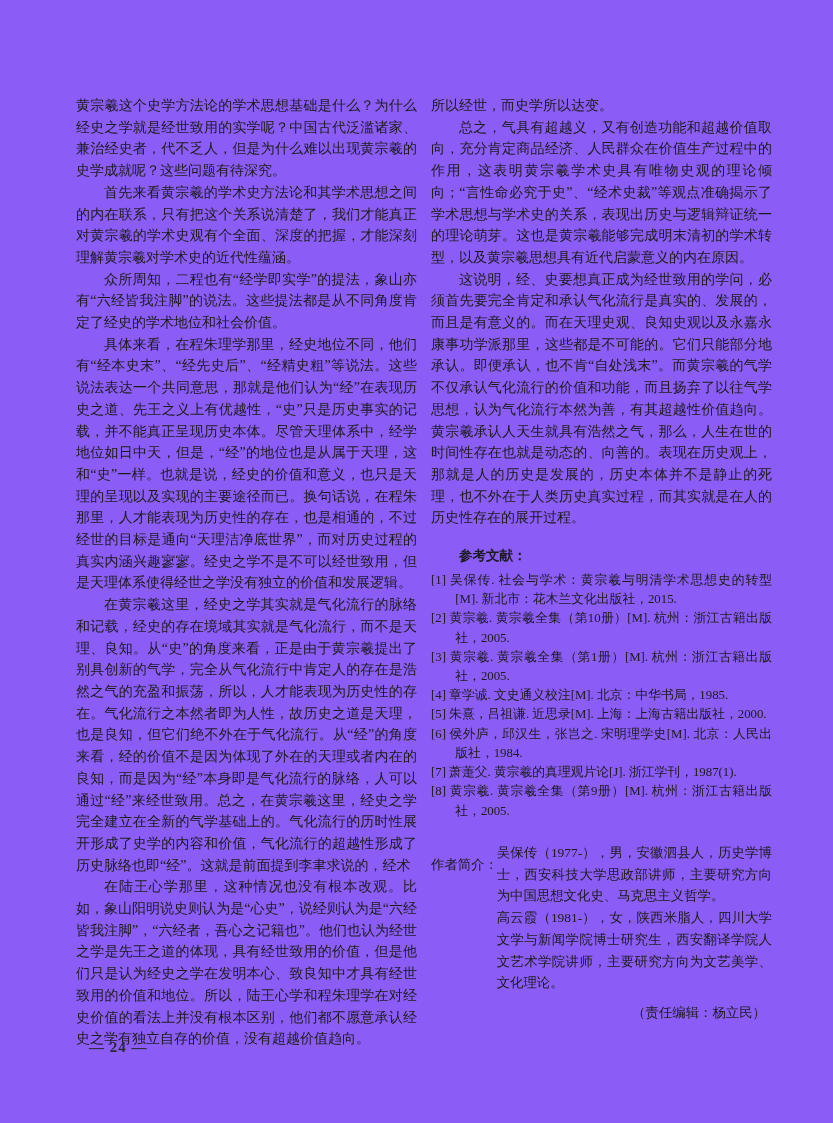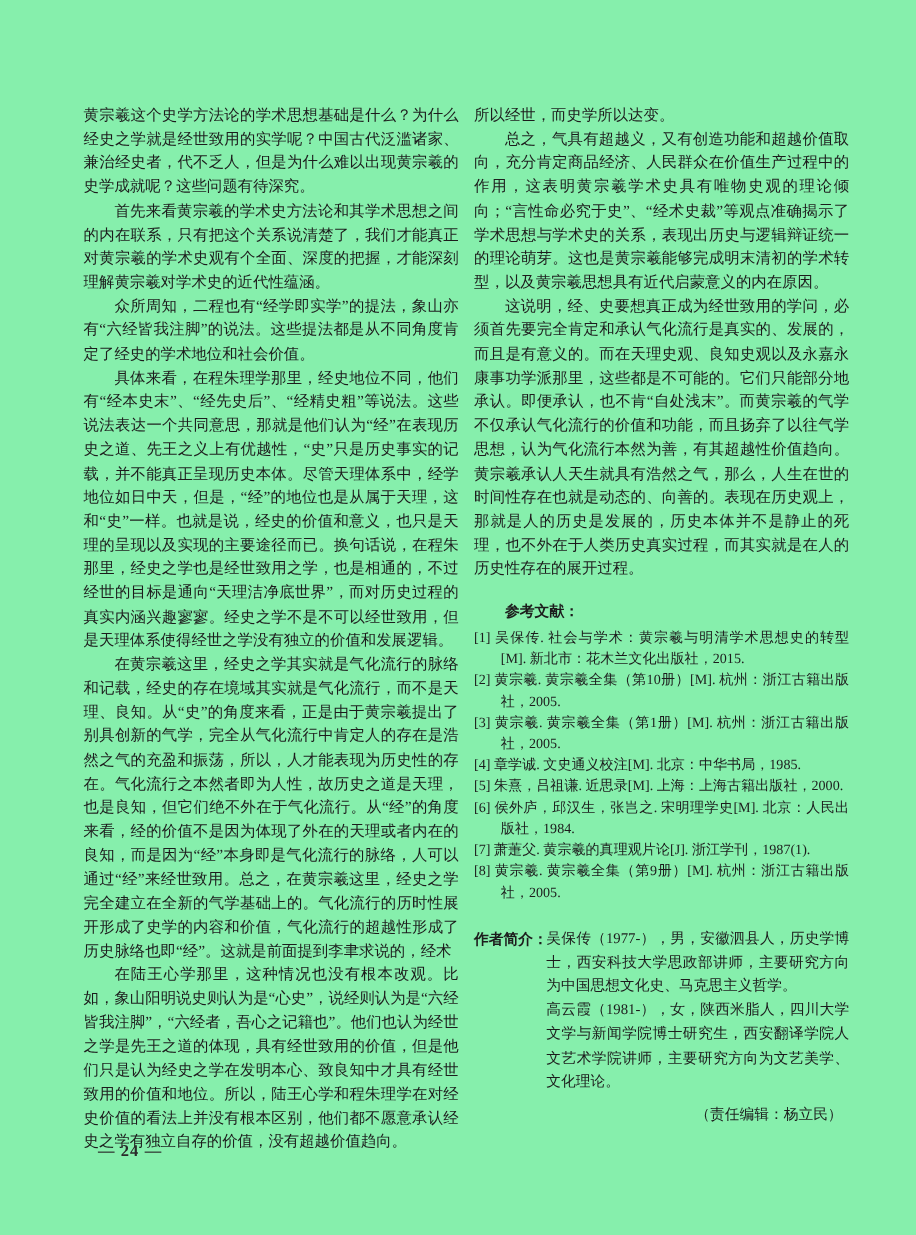--- a/index.html
+++ b/index.html
@@ -1,20 +1,20 @@
 <!DOCTYPE html>
 <html><head>
 <meta charset="utf-8">
 <style>
   html,body{margin:0;padding:0;background:#e8e8e8;}
   .page{
     position:relative;
     width:833px;height:1123px;
     margin:0 auto;
-    background:#86efac;
+    background:#8b5cf6;
     color:#1c1c1c;
     font-family:"Liberation Serif","DejaVu Serif",serif;
     overflow:hidden;
   }
   .col{position:absolute;top:95px;width:341px;}
   .col-left{left:76px;}
   .col-right{left:431px;}
   p.body{
     margin:0;
     font-size:14px;
@@ -41,23 +41,23 @@
   }
   .bio-block{
     position:relative;
     margin-top:21px;
     padding-left:4.9em;
     font-size:13.4px;
     line-height:21.8px;
   }
   .bio-label{
     position:absolute;
-    left:0;top:1px;
+    left:0;top:12px;
     font-family:"Liberation Sans","DejaVu Sans",sans-serif;
-    font-weight:bold;
+    font-weight:normal;
     font-size:13.4px;
     line-height:21.8px;
     white-space:nowrap;
   }
   .bio-entry{
     margin:0;
     text-align:justify;
   }
   .editor-note{
     margin:8px 6px 5px 0;
@@ -76,21 +76,21 @@
 </style>
 </head>
 <body>
 
 <div class="page">
 
   <div class="col col-left">
     <p class="body">黄宗羲这个史学方法论的学术思想基础是什么？为什么经史之学就是经世致用的实学呢？中国古代泛滥诸家、兼治经史者，代不乏人，但是为什么难以出现黄宗羲的史学成就呢？这些问题有待深究。</p>
     <p class="body ind">首先来看黄宗羲的学术史方法论和其学术思想之间的内在联系，只有把这个关系说清楚了，我们才能真正对黄宗羲的学术史观有个全面、深度的把握，才能深刻理解黄宗羲对学术史的近代性蕴涵。</p>
     <p class="body ind">众所周知，二程也有“经学即实学”的提法，象山亦有“六经皆我注脚”的说法。这些提法都是从不同角度肯定了经史的学术地位和社会价值。</p>
-    <p class="body ind">具体来看，在程朱理学那里，经史地位不同，他们有“经本史末”、“经先史后”、“经精史粗”等说法。这些说法表达一个共同意思，那就是他们认为“经”在表现历史之道、先王之义上有优越性，“史”只是历史事实的记载，并不能真正呈现历史本体。尽管天理体系中，经学地位如日中天，但是，“经”的地位也是从属于天理，这和“史”一样。也就是说，经史的价值和意义，也只是天理的呈现以及实现的主要途径而已。换句话说，在程朱那里，经史之学也是经世致用之学，也是相通的，不过经世的目标是通向“天理洁净底世界”，而对历史过程的真实内涵兴趣寥寥。经史之学不是不可以经世致用，但是天理体系使得经世之学没有独立的价值和发展逻辑。</p>
+    <p class="body ind">具体来看，在程朱理学那里，经史地位不同，他们有“经本史末”、“经先史后”、“经精史粗”等说法。这些说法表达一个共同意思，那就是他们认为“经”在表现历史之道、先王之义上有优越性，“史”只是历史事实的记载，并不能真正呈现历史本体。尽管天理体系中，经学地位如日中天，但是，“经”的地位也是从属于天理，这和“史”一样。也就是说，经史的价值和意义，也只是天理的呈现以及实现的主要途径而已。换句话说，在程朱那里，人才能表现为历史性的存在，也是相通的，不过经世的目标是通向“天理洁净底世界”，而对历史过程的真实内涵兴趣寥寥。经史之学不是不可以经世致用，但是天理体系使得经世之学没有独立的价值和发展逻辑。</p>
     <p class="body ind">在黄宗羲这里，经史之学其实就是气化流行的脉络和记载，经史的存在境域其实就是气化流行，而不是天理、良知。从“史”的角度来看，正是由于黄宗羲提出了别具创新的气学，完全从气化流行中肯定人的存在是浩然之气的充盈和振荡，所以，人才能表现为历史性的存在。气化流行之本然者即为人性，故历史之道是天理，也是良知，但它们绝不外在于气化流行。从“经”的角度来看，经的价值不是因为体现了外在的天理或者内在的良知，而是因为“经”本身即是气化流行的脉络，人可以通过“经”来经世致用。总之，在黄宗羲这里，经史之学完全建立在全新的气学基础上的。气化流行的历时性展开形成了史学的内容和价值，气化流行的超越性形成了历史脉络也即“经”。这就是前面提到李聿求说的，经术</p>
     <p class="body ind">在陆王心学那里，这种情况也没有根本改观。比如，象山阳明说史则认为是“心史”，说经则认为是“六经皆我注脚”，“六经者，吾心之记籍也”。他们也认为经世之学是先王之道的体现，具有经世致用的价值，但是他们只是认为经史之学在发明本心、致良知中才具有经世致用的价值和地位。所以，陆王心学和程朱理学在对经史价值的看法上并没有根本区别，他们都不愿意承认经史之学有独立自存的价值，没有超越价值趋向。</p>
   </div>
 
   <div class="col col-right">
     <p class="body">所以经世，而史学所以达变。</p>
     <p class="body ind">总之，气具有超越义，又有创造功能和超越价值取向，充分肯定商品经济、人民群众在价值生产过程中的作用，这表明黄宗羲学术史具有唯物史观的理论倾向；“言性命必究于史”、“经术史裁”等观点准确揭示了学术思想与学术史的关系，表现出历史与逻辑辩证统一的理论萌芽。这也是黄宗羲能够完成明末清初的学术转型，以及黄宗羲思想具有近代启蒙意义的内在原因。</p>
     <p class="body ind">这说明，经、史要想真正成为经世致用的学问，必须首先要完全肯定和承认气化流行是真实的、发展的，而且是有意义的。而在天理史观、良知史观以及永嘉永康事功学派那里，这些都是不可能的。它们只能部分地承认。即便承认，也不肯“自处浅末”。而黄宗羲的气学不仅承认气化流行的价值和功能，而且扬弃了以往气学思想，认为气化流行本然为善，有其超越性价值趋向。黄宗羲承认人天生就具有浩然之气，那么，人生在世的时间性存在也就是动态的、向善的。表现在历史观上，那就是人的历史是发展的，历史本体并不是静止的死理，也不外在于人类历史真实过程，而其实就是在人的历史性存在的展开过程。</p>
 
     <div class="refs-heading">参考文献：</div>

